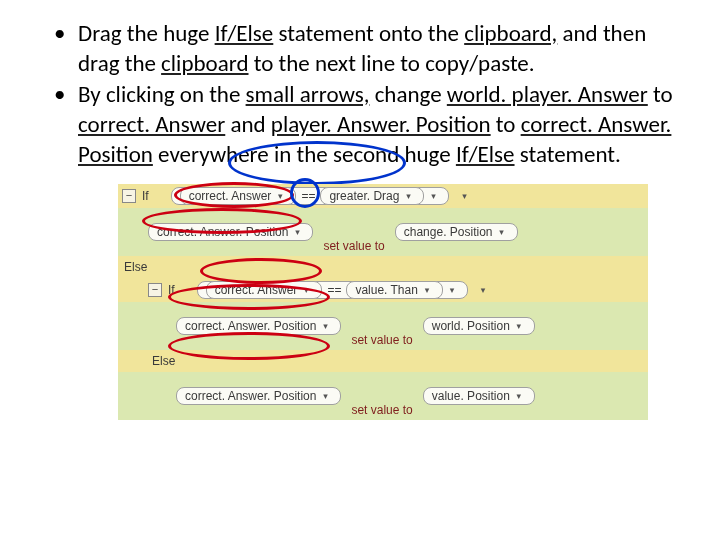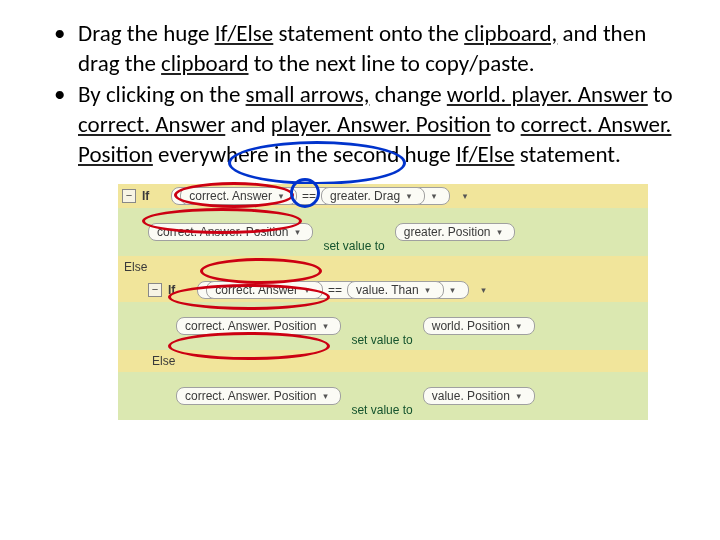--- a/index.html
+++ b/index.html
@@ -12,26 +12,26 @@
 .blue-circle { position: absolute; border: 3px solid #0033cc; border-radius: 50%; pointer-events: none; }
 .red-circle { position: absolute; border: 3px solid #cc0012; border-radius: 50%; pointer-events: none; }
 
 .code-area { margin-top: 14px; margin-left: 88px; width: 530px; font-family: "Trebuchet MS", "Segoe UI", sans-serif; font-size: 12px; color: #3a3a3a; position: relative; }
 .row { display: flex; align-items: center; gap: 6px; padding: 3px 0 3px 4px; position: relative; }
 .bg-green { background: #dbe8b1; }
 .bg-yellow { background: #f1e59b; }
 .indent1 { padding-left: 30px; }
 .indent2 { padding-left: 58px; }
 .btn-toggle { display: inline-flex; width: 14px; height: 14px; border: 1px solid #888; background: #f7f4e4; align-items: center; justify-content: center; font-size: 11px; line-height: 1; color: #444; }
-.kw { font-weight: bold; }
+.kw { font-weight: normal; }
 .pill { display: inline-flex; align-items: center; background: #fbfbf5; border: 1px solid #a0a0a0; border-radius: 8px; padding: 1px 8px; height: 18px; white-space: nowrap; }
 .pill .txt { }
 .drop { display: inline-flex; width: 14px; height: 14px; align-items: center; justify-content: center; color: #555; font-size: 9px; margin-left: 2px; }
 .op { font-weight: normal; }
-.mid-label { color: #14532d; padding: 0 4px; margin-top: 28px; }
+.mid-label { color: #7f1d1d; padding: 0 4px; margin-top: 28px; }
 .else-row { padding: 4px 0 4px 6px; font-weight: normal; }
 .else-row.indent1p { padding-left: 34px; }
 </style>
 </head>
 <body>
 
 <div class="slide">
 
   <ul>
     <li>
@@ -65,21 +65,21 @@
       <span class="drop">▾</span>
     </div>
 
     <div class="row bg-green indent1">
       <span class="pill">
           <span class="txt">correct. Answer. Position</span>
           <span class="drop">▾</span>
         </span>
       <span class="mid-label">set value to</span>
       <span class="pill">
-          <span class="txt">greater. Position</span>
+          <span class="txt">change. Position</span>
           <span class="drop">▾</span>
         </span>
     </div>
 
     <div class="bg-yellow else-row"><span>Else</span></div>
 
     <div class="row bg-yellow indent1">
       <span class="btn-toggle">−</span>
       <span class="kw">If</span>
       <span style="width:10px"></span>

